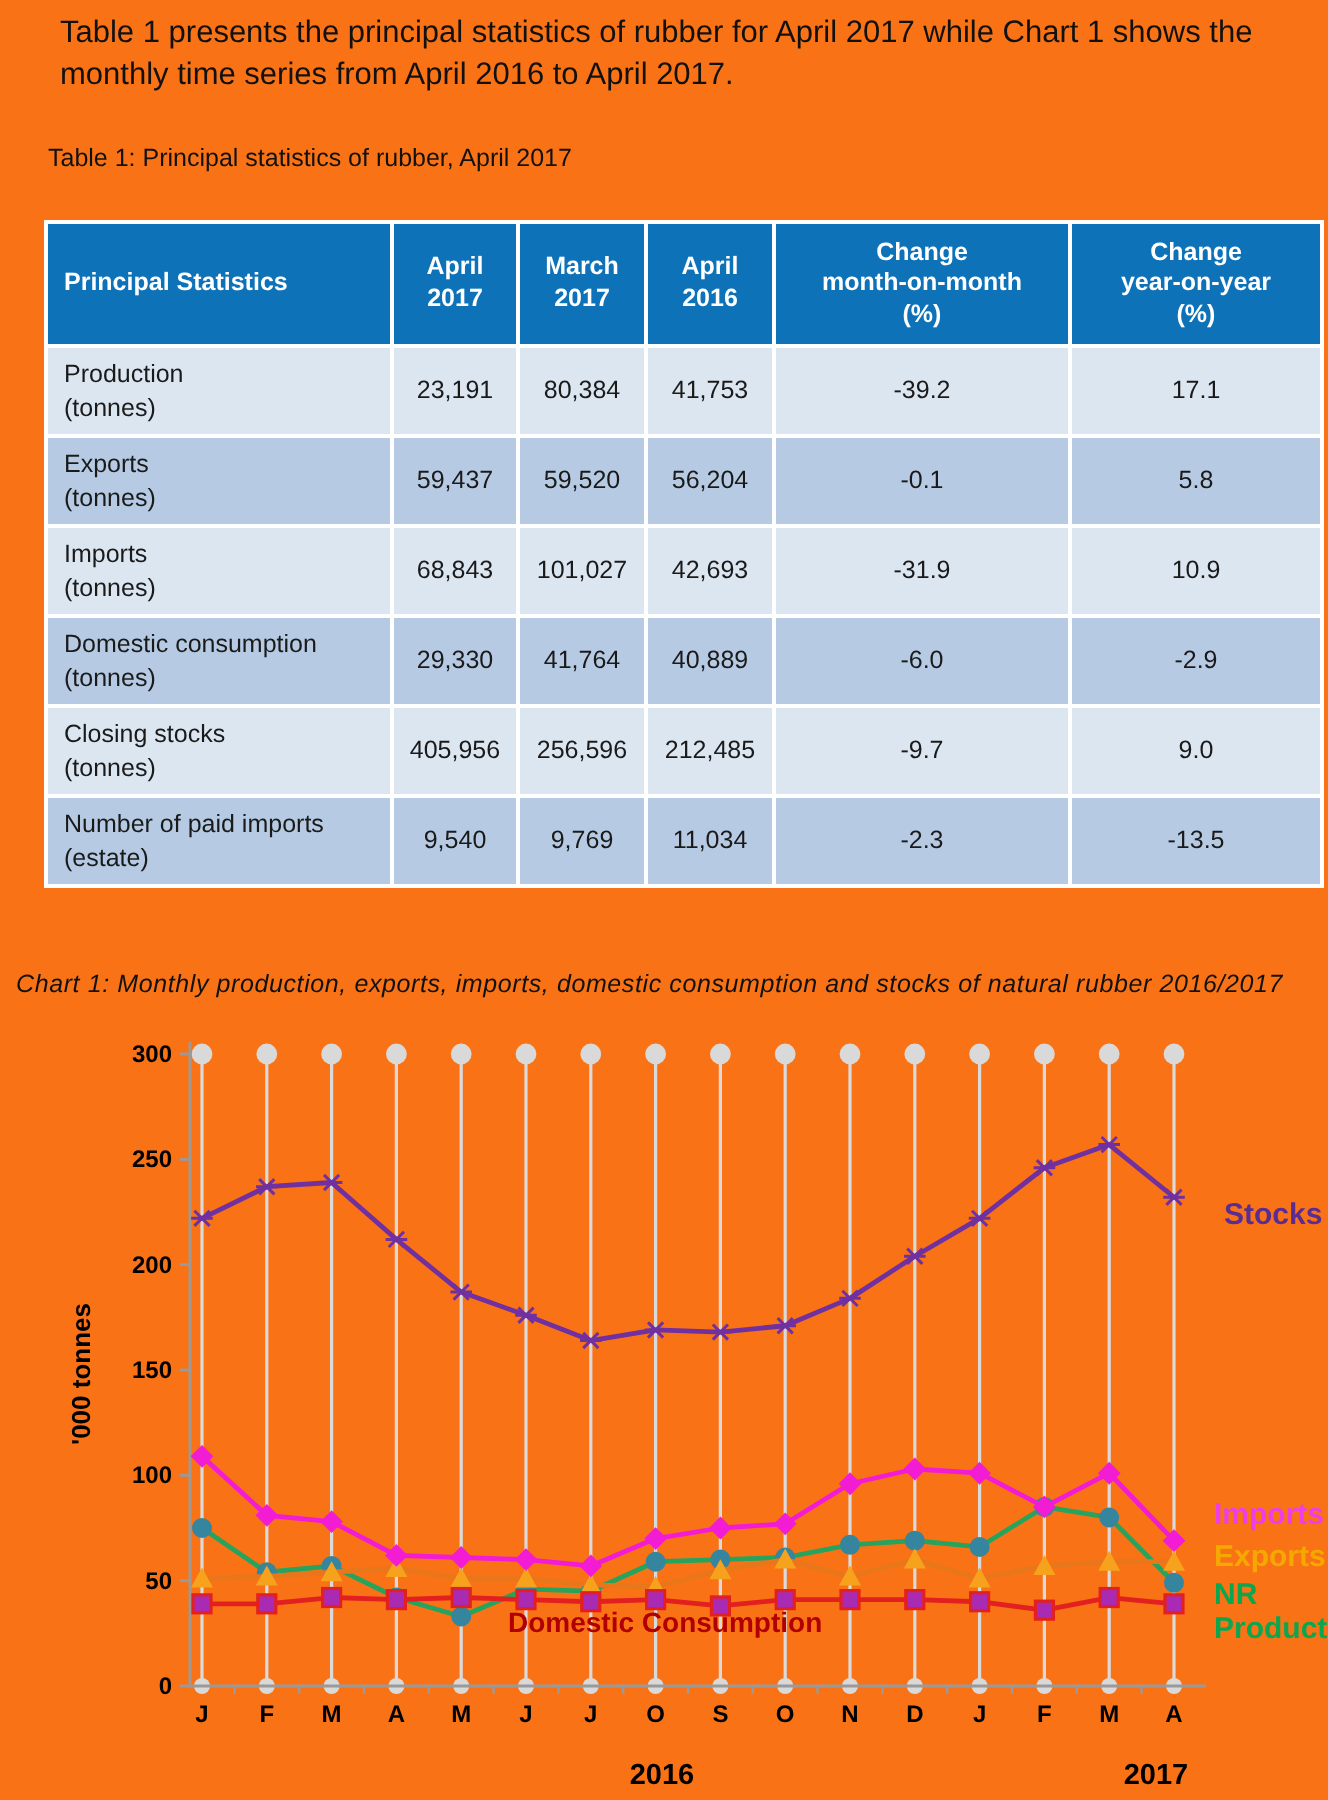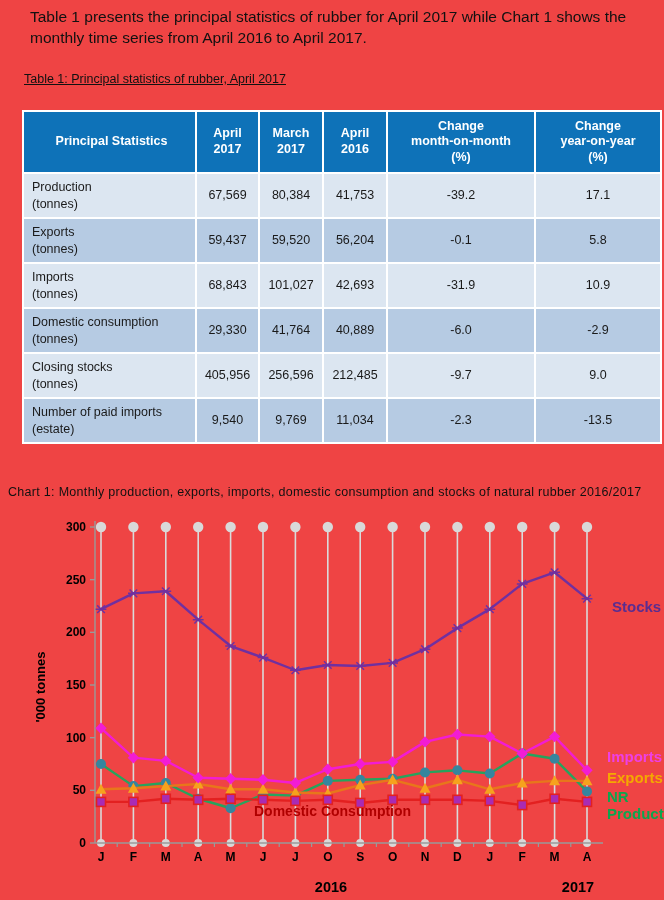--- a/index.html
+++ b/index.html
@@ -1,32 +1,32 @@
 <!DOCTYPE html>
 <html><head>
 <meta charset="utf-8">
 <style>
   html,body{margin:0;padding:0;background:#fff;}
-  .page{position:relative;width:664px;height:900px;background:#ef4444;
+  .page{position:relative;width:664px;height:900px;background:#f97316;
         font-family:"Liberation Sans",sans-serif;color:#1a1a1a;overflow:hidden;}
   .intro{position:absolute;top:6px;left:30px;width:620px;margin:0;
          font-size:15.5px;line-height:1.38;color:#111;}
-  .table-caption{position:absolute;top:72px;left:24px;margin:0;font-size:12.5px;color:#111;text-decoration:underline;}
+  .table-caption{position:absolute;top:72px;left:24px;margin:0;font-size:12.5px;color:#111;}
   .stats-table{position:absolute;top:110px;left:22px;width:628px;
                border-collapse:separate;border-spacing:2px;background:#fff;
                font-size:12.5px;table-layout:fixed;}
   .stats-table th{background:#0E72B8;color:#fff;font-weight:bold;
                   text-align:center;vertical-align:middle;height:56px;padding:2px 4px;line-height:1.25;}
-  .stats-table th.first{text-align:center;padding-left:8px;}
+  .stats-table th.first{text-align:left;padding-left:8px;}
   .stats-table td{height:39px;vertical-align:middle;text-align:center;padding:2px 4px;line-height:1.3;color:#1a1a1a;}
   .stats-table td.lbl{text-align:left;padding-left:8px;}
   .row-light td{background:#DCE6F1;}
   .row-dark  td{background:#B6CBE3;}
   .chart-caption{position:absolute;top:485px;left:8px;margin:0;font-size:12.5px;color:#111;
-                 letter-spacing:0.3px;}
+                 letter-spacing:0.3px;font-style:italic;}
   .chart-svg{position:absolute;top:515px;left:0;}
 </style>
 </head>
 <body>
 
 <div class="page">
   <p class="intro">Table 1 presents the principal statistics of rubber for April 2017 while Chart 1 shows the monthly time series from April 2016 to April 2017.</p>
   <p class="table-caption">Table 1: Principal statistics of rubber, April 2017</p>
 
   <table class="stats-table">
@@ -66,21 +66,21 @@
             <div>(%)</div>
           </th>
         </tr>
       </thead>
     <tbody id="t-body">
         <tr class="row-light">
           <td class="lbl">
             <div>Production</div>
             <div>(tonnes)</div>
           </td>
-          <td>67,569</td>
+          <td>23,191</td>
           <td>80,384</td>
           <td>41,753</td>
           <td>-39.2</td>
           <td>17.1</td>
         </tr>
         <tr class="row-dark">
           <td class="lbl">
             <div>Exports</div>
             <div>(tonnes)</div>
           </td>

